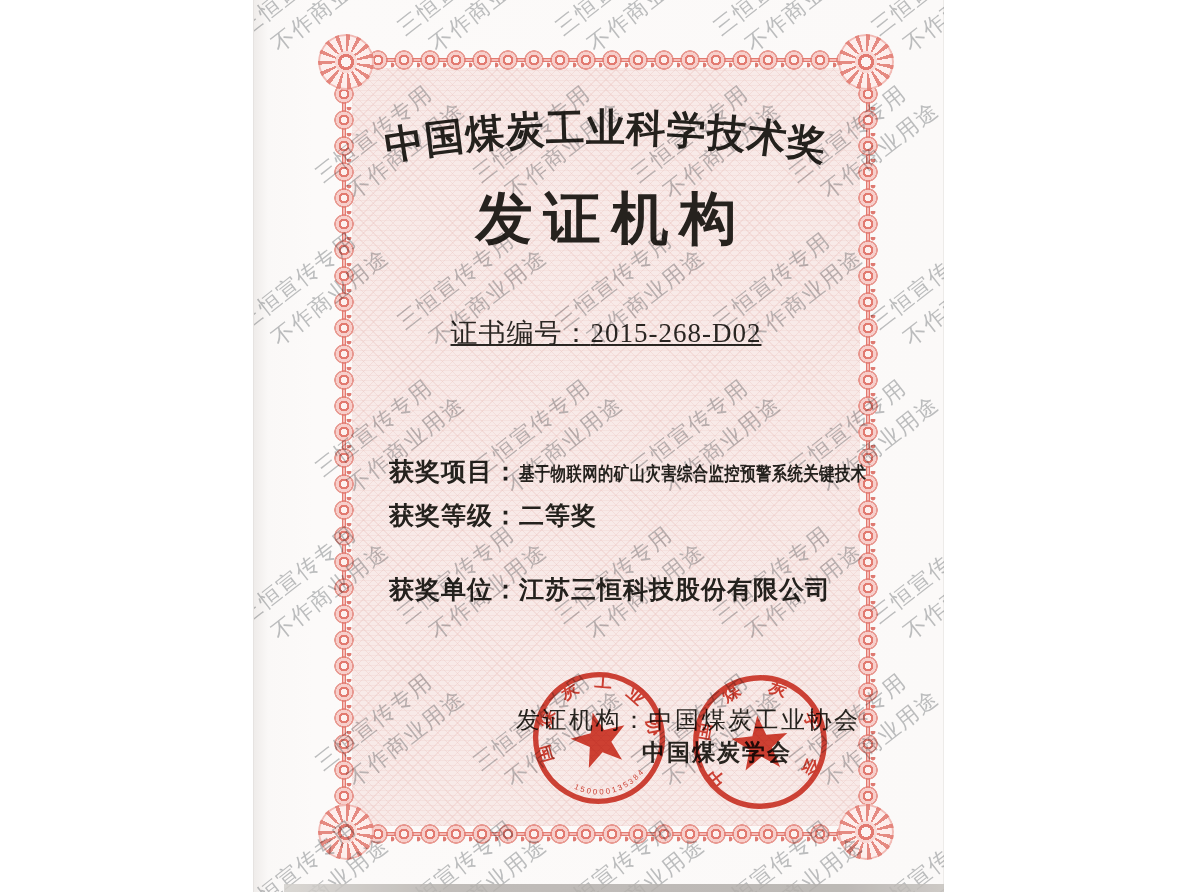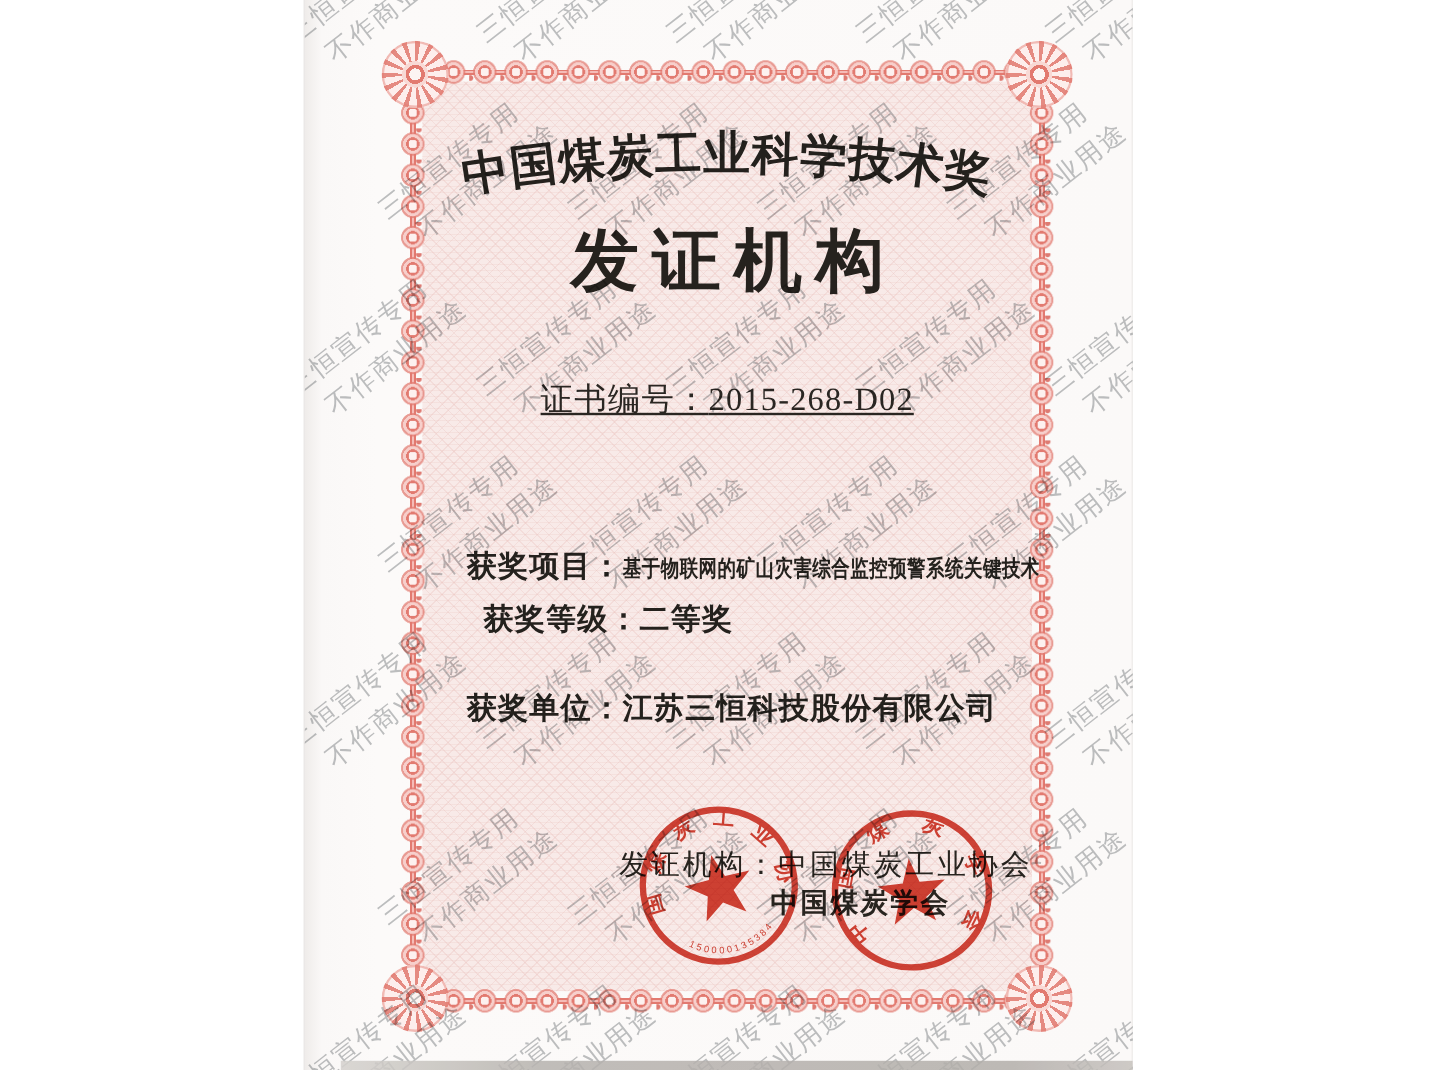--- a/index.html
+++ b/index.html
@@ -80,21 +80,21 @@
   }
   .fline{position:absolute;left:135px;width:480px;white-space:nowrap;color:#24211d;}
   .fline .flabel{font-size:25px;letter-spacing:1px;font-weight:600;}
   .fline .fvalue{font-size:25px;letter-spacing:1px;font-weight:600;}
   .fline.project{top:455px;}
   .fline.project .fvalue{
     font-family:"Liberation Sans","DejaVu Sans",sans-serif;
     font-size:19px;font-weight:700;display:inline-block;
     transform:scaleX(.81);transform-origin:0 62%;letter-spacing:.5px;
   }
-  .fline.level{top:499px;margin-left:14px;}
+  .fline.level{top:499px;}
   .fline.unit{top:573px;}
   .issuer1{
     position:absolute;left:262px;top:692px;white-space:nowrap;
     font-size:24px;color:#28241f;letter-spacing:2.5px;font-weight:400;margin-top:12px;
   }
   .issuer2{
     position:absolute;left:388px;top:737px;white-space:nowrap;
     font-size:23px;color:#28241f;letter-spacing:2px;font-weight:600;
   }
   

